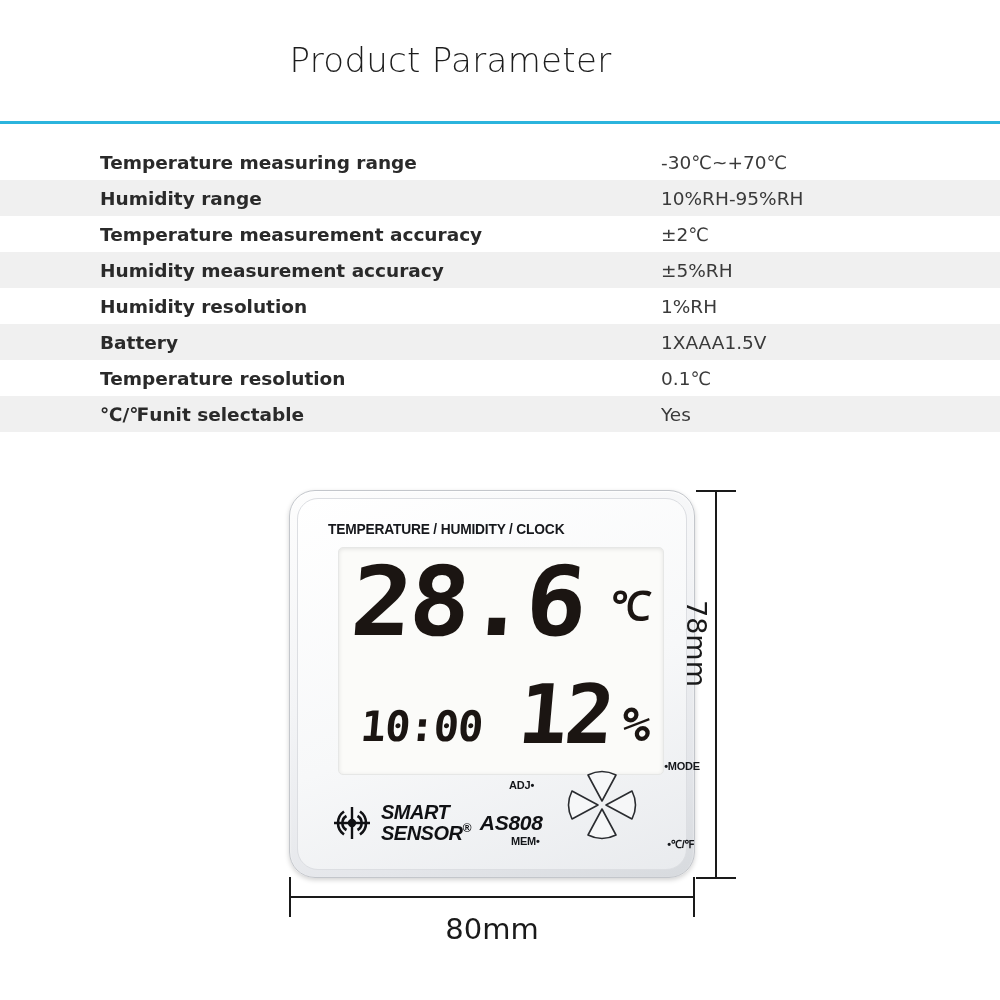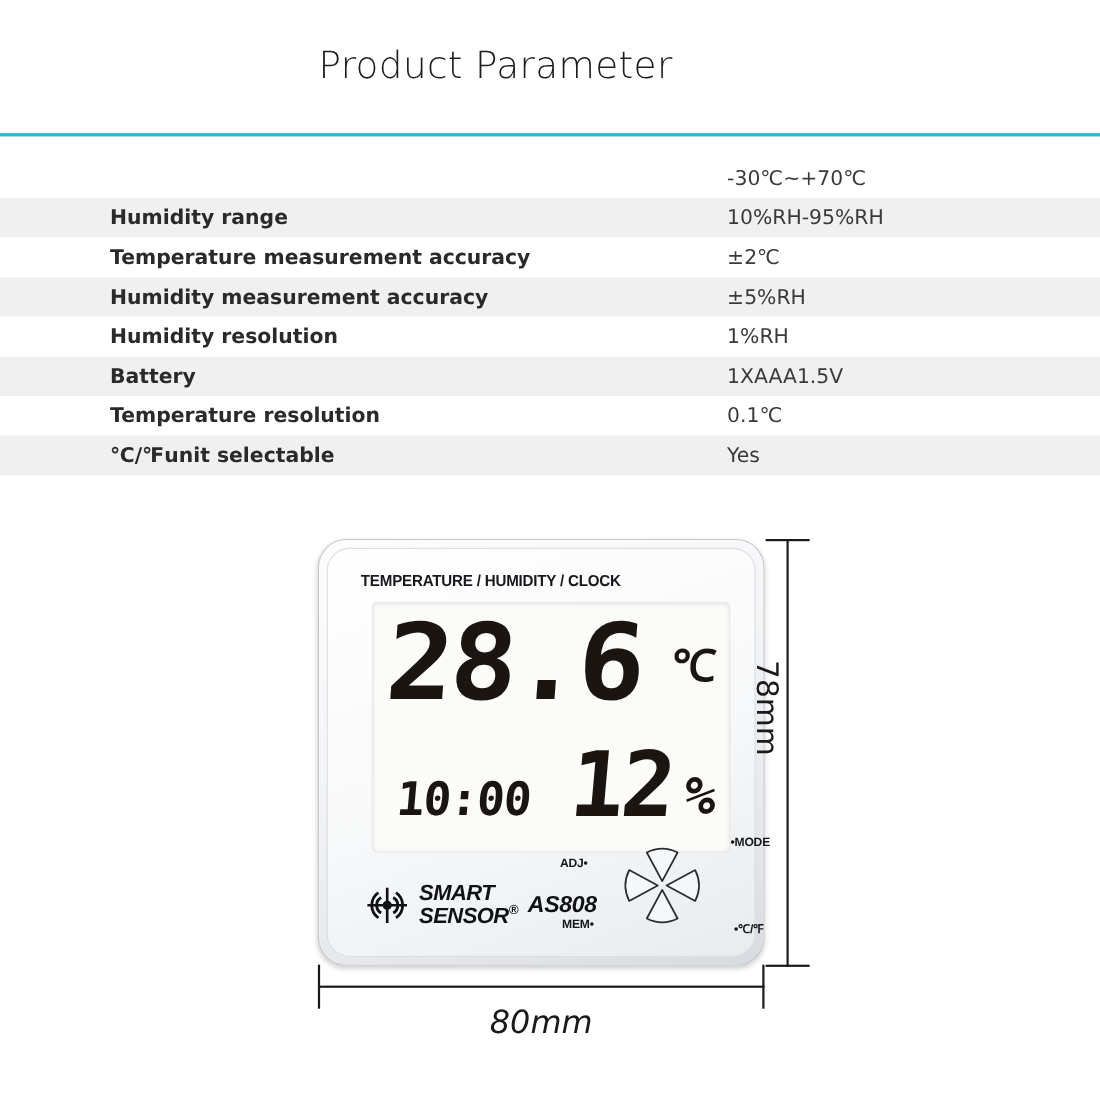--- a/index.html
+++ b/index.html
@@ -307,34 +307,34 @@
   .dim-h-label {
     position: absolute;
     left: 289px;
     top: 432px;
     width: 406px;
     text-align: center;
     font-size: 29px;
     font-weight: 400;
     color: #1a1a1a;
     font-family: "DejaVu Sans", sans-serif;
-    font-style: italic;
   }
 </style>
 </head>
 <body>
 
 <div class="page">
 
   <div class="title">Product Parameter</div>
   <div class="divider"></div>
 
   <div class="spec-table">
 
     <div class="spec-row">
+      <div class="spec-label">Temperature measuring range</div>
       <div class="spec-value">-30℃~+70℃</div>
     </div>
 
     <div class="spec-row alt">
       <div class="spec-label">Humidity range</div>
       <div class="spec-value">10%RH-95%RH</div>
     </div>
 
     <div class="spec-row">
       <div class="spec-label">Temperature measurement accuracy</div>

